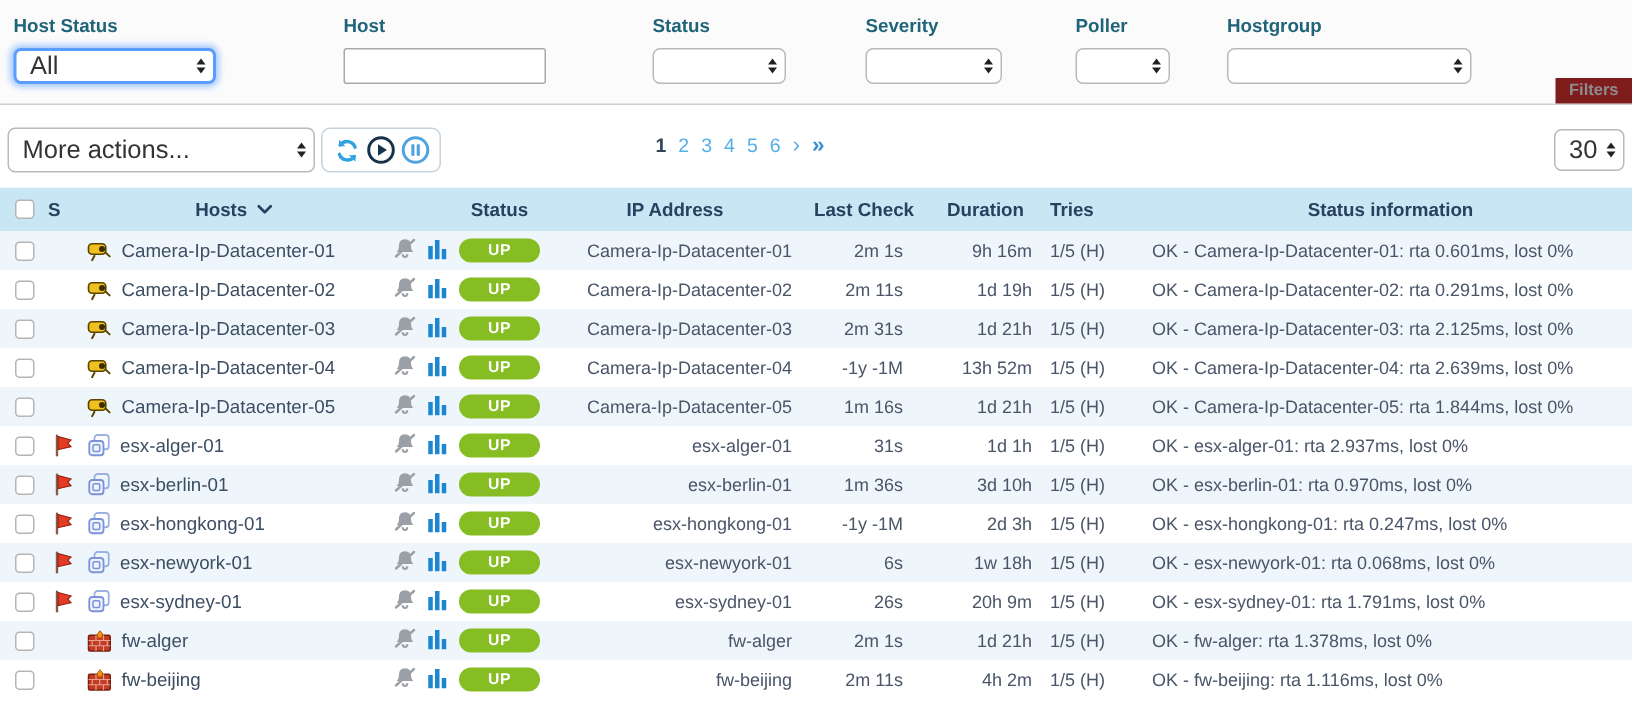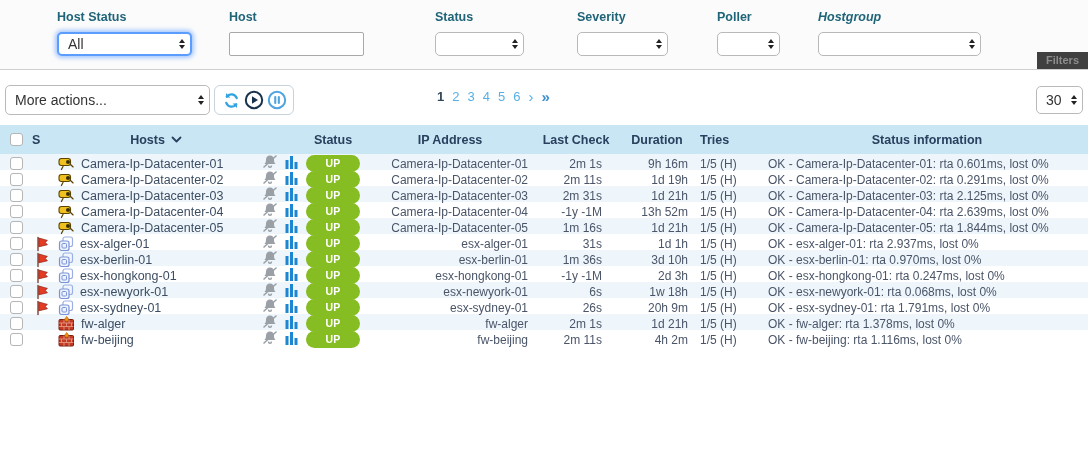--- a/index.html
+++ b/index.html
@@ -5,28 +5,28 @@
   * { margin:0; padding:0; box-sizing:border-box; }
   html,body { width:1088px; height:468px; overflow:hidden; background:#fff;
     font-family:"Liberation Sans", sans-serif; }
 
   
   .filter-panel { position:relative; height:70px; background:#fbfbfb; border-bottom:1px solid #cfcfcf; }
   .filter-group { position:absolute; top:10px; }
   .filter-label { display:block; font-size:12.5px; font-weight:bold; color:#1f6478; margin-bottom:8px; }
   .sel, .txt { height:24px; background:#fff; border:1px solid #b9b9b9; border-radius:5px;
     display:flex; align-items:center; justify-content:space-between; padding:0 5px 0 9px;
-    font-size:14px; color:#333; cursor:default; }
+    font-size:17px; color:#333; cursor:default; }
   .txt { border-radius:2px; border-color:#a9a9a9; }
   .sel-arrows { display:flex; flex-direction:column; align-items:center; line-height:0; margin-left:4px; }
   .sel-arrows i { display:block; width:0; height:0; border-left:3.5px solid transparent; border-right:3.5px solid transparent; }
   .sel-arrows i.up { border-bottom:4.5px solid #222; margin-bottom:2.5px; }
   .sel-arrows i.dn { border-top:4.5px solid #222; }
   .sel.focused { border:2px solid #5b9dff; box-shadow:0 0 4px 2px rgba(91,157,255,.55); }
-  .filters-tab { position:absolute; right:0; bottom:0; background:#404040; color:#8d8d8d;
+  .filters-tab { position:absolute; right:0; bottom:0; background:#7f1d1d; color:#8d8d8d;
     font-size:11px; font-weight:bold; padding:2px 9px 3px; }
 
   
   .toolbar { position:relative; height:55px; background:#fff; }
   .more-actions { position:absolute; left:5px; top:15px; width:205px; height:30px; border-radius:5px; }
   .btn-group { position:absolute; left:214px; top:15px; height:30px; border:1px solid #c6d3dd;
     border-radius:6px; background:#fff; display:flex; align-items:center; gap:3px; padding:0 6px; }
   .btn-group .ibtn { width:20px; height:20px; display:flex; align-items:center; justify-content:center; cursor:pointer; }
   .pagination { position:absolute; left:437px; top:19px; display:flex; align-items:center; gap:8px;
     font-size:13px; }
@@ -35,21 +35,21 @@
   .pagination .nav { color:#56b0e8; font-size:15px; line-height:1; cursor:pointer; }
   .pagination .nav.last { color:#3a8fd0; font-weight:bold; }
   .per-page { position:absolute; right:5px; top:16px; width:47px; height:28px; }
 
   
   .grid { display:grid; grid-template-columns:32px 24px 200px 48px 58px 176px 76px 86px 66px 1fr;
     align-items:center; }
   .thead { height:29px; background:#c9e6f4; font-size:12.5px; font-weight:bold; color:#29405e; }
   .thead .hc { display:flex; align-items:center; }
   .center { justify-content:center; text-align:center; }
-  .trows .trow { height:16px; font-size:12px; color:#4a5568; }
+  .trows .trow { height:26px; font-size:12px; color:#4a5568; }
   .trows .trow:nth-child(odd) { background:#eef6fc; }
   .c { display:flex; align-items:center; height:100%; }
   .check { justify-content:center; }
   input[type=checkbox] { appearance:none; -webkit-appearance:none; width:13px; height:13px;
     border:1px solid #b5b5b5; border-radius:3px; background:#fff; cursor:pointer; }
   .flagc { justify-content:flex-start; padding-left:3px; }
   .flag-wrap { visibility:hidden; line-height:0; }
   .flag-wrap.show { visibility:visible; }
   .hostc { gap:6px; padding-left:2px; }
   .hicon { display:none; line-height:0; }
@@ -62,21 +62,21 @@
   .ipc, .lastc, .durc { justify-content:flex-end; padding-right:10px; }
   .lastc, .durc { padding-right:12px; }
   .triesc { justify-content:flex-start; }
   .infoc { justify-content:flex-start; padding-left:2px; }
   .sort-ico { margin-left:6px; line-height:0; }
 </style>
 </head>
 <body>
 
 <div class="filter-panel">
-  <div class="filter-group" style="left:9px;margin-left:48px;">
+  <div class="filter-group" style="left:9px;">
     <span class="filter-label">Host Status</span>
     <div class="sel focused" style="width:135px;">
       <span>All</span>
       <span class="sel-arrows">
           <i class="up"></i>
           <i class="dn"></i>
         </span>
     </div>
   </div>
   <div class="filter-group" style="left:229px;">
@@ -106,21 +106,21 @@
   <div class="filter-group" style="left:577px;">
     <span class="filter-label">Severity</span>
     <div class="sel" style="width:91px;">
       <span></span>
       <span class="sel-arrows">
           <i class="up"></i>
           <i class="dn"></i>
         </span>
     </div>
   </div>
-  <div class="filter-group" style="left:818px;font-style:italic;">
+  <div class="filter-group" style="left:818px;">
     <span class="filter-label">Hostgroup</span>
     <div class="sel" style="width:163px;">
       <span></span>
       <span class="sel-arrows">
           <i class="up"></i>
           <i class="dn"></i>
         </span>
     </div>
   </div>
   <div class="filters-tab">Filters</div>

